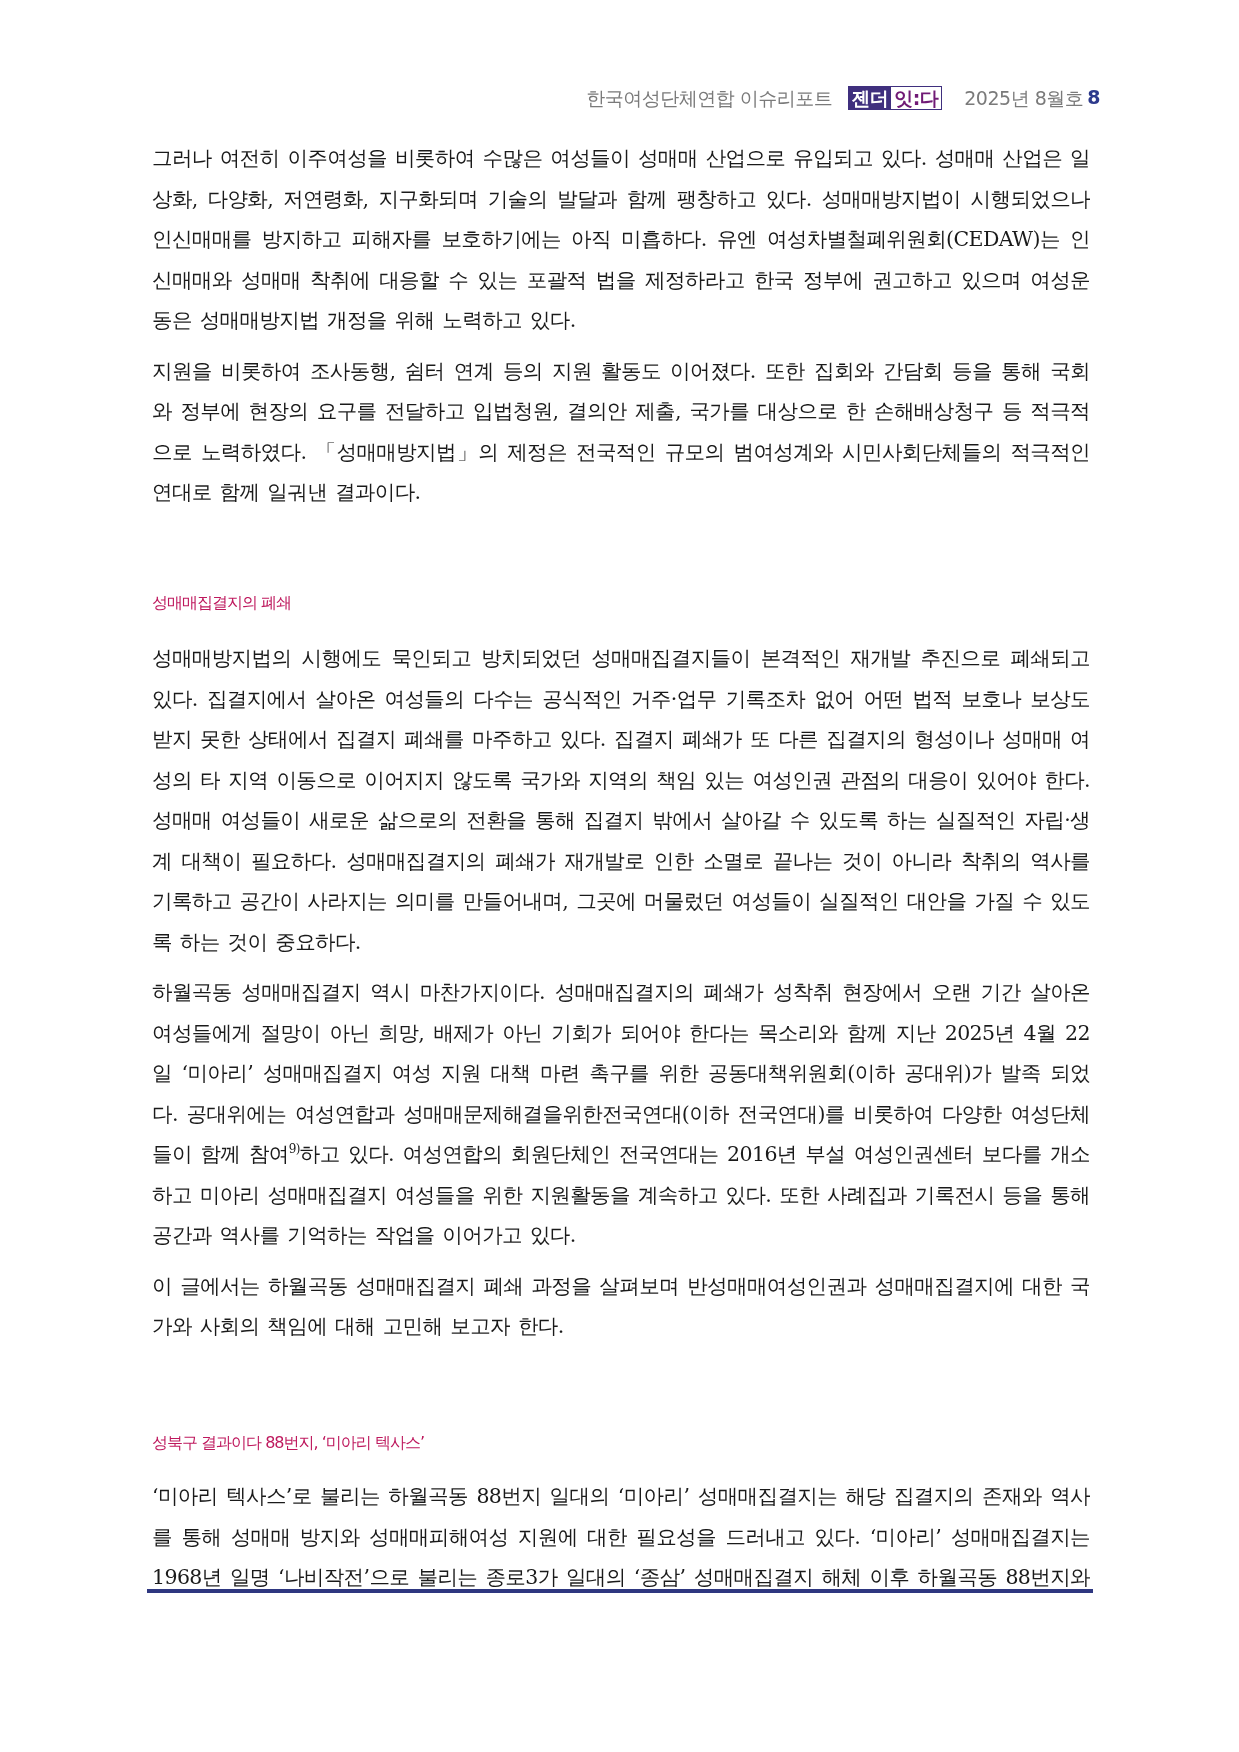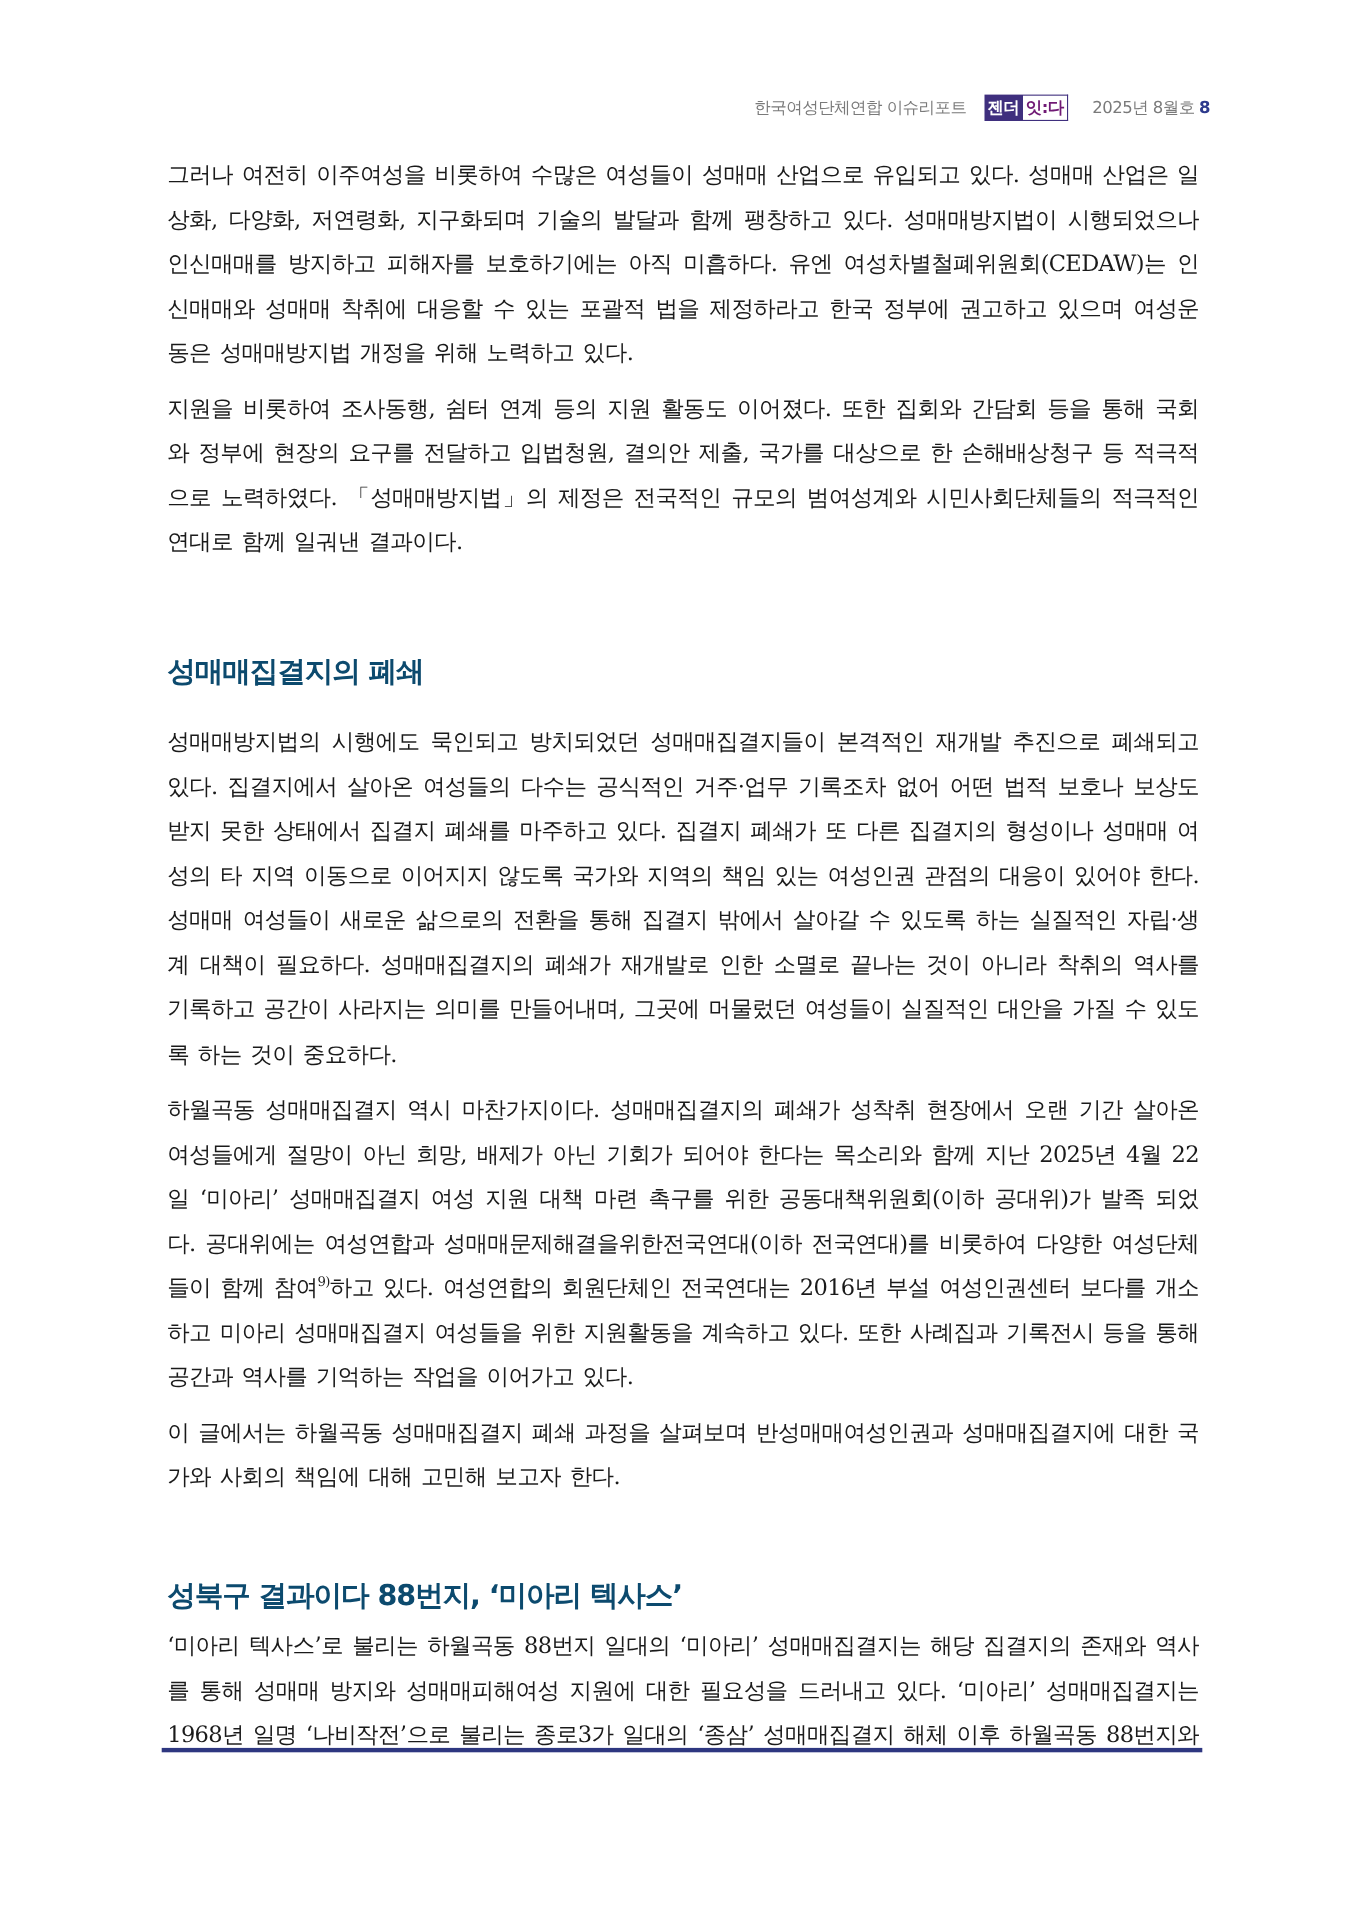--- a/index.html
+++ b/index.html
@@ -13,23 +13,22 @@
       position: relative;
       overflow: hidden;
       font-family: "DejaVu Serif", "Liberation Serif", serif;
       color: #1a1a1a;
     }
     .page-header {
       position: absolute;
       top: 86px;
       right: 139px;
       display: flex;
-      align-items: center;
       font-family: "DejaVu Sans", "Liberation Sans", sans-serif;
-      font-size: 15px;
+      font-size: 19px;
       color: #7a7a7a;
       letter-spacing: -0.5px;
       white-space: nowrap;
     }
     .page-header .org {
       margin-right: 16px;
     }
     .brand {
       display: inline-flex;
       align-items: stretch;
@@ -69,37 +68,37 @@
       font-size: 20.5px;
       line-height: 40.5px;
       text-align: justify;
       text-align-last: left;
       letter-spacing: -0.6px;
       word-spacing: 2px;
     }
     .section-title {
       margin: 0;
       font-family: "DejaVu Sans", "Liberation Sans", sans-serif;
-      font-weight: bold;
-      font-size: 26px;
-      color: #0c4a6e;
+      font-weight: normal;
+      font-size: 16px;
+      color: #be185d;
       letter-spacing: -1px;
     }
     .section-title.s1 {
       position: absolute;
       top: 455px;
       left: 0;
     }
     .section-title.s2 {
       position: absolute;
       top: 1295px;
       left: 0;
     }
     .block1 { position: absolute; top: 0; left: 0; width: 938px; }
-    .block2 { position: absolute; top: 516px; left: 0; width: 938px; }
+    .block2 { position: absolute; top: 500px; left: 0; width: 938px; }
     .block3 { position: absolute; top: 1338px; left: 0; width: 938px; height: 112px; overflow: hidden; }
     .bottom-rule {
       position: absolute;
       top: 1589px;
       left: 147px;
       width: 946px;
       height: 4px;
       background: #2e3780;
     }
     sup.fn {

